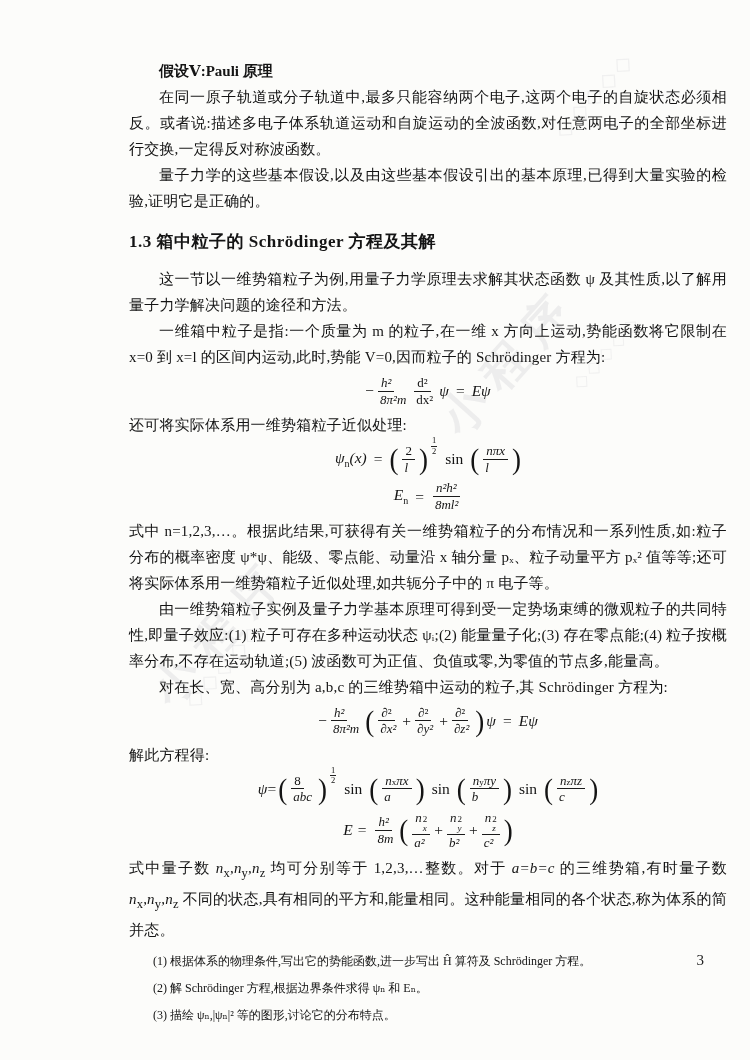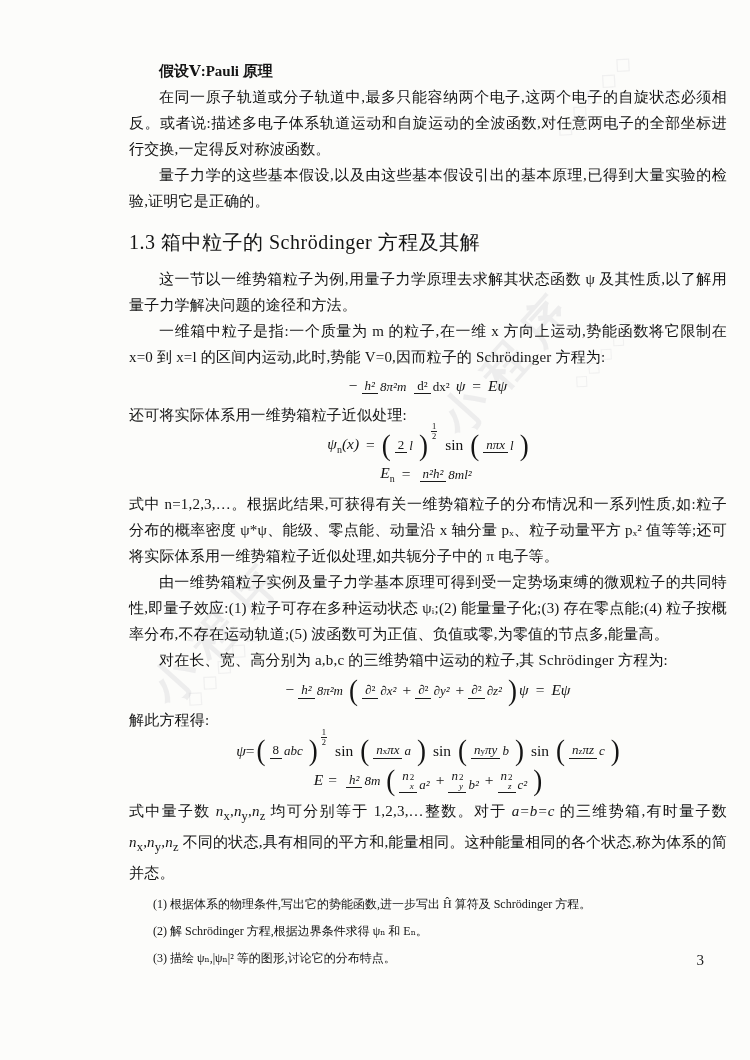--- a/index.html
+++ b/index.html
@@ -15,37 +15,37 @@
     position:absolute;left:129px;top:58px;width:598px;
   }
   .para{
     margin:0;font-size:15px;line-height:26px;
     text-align:justify;text-justify:inter-ideograph;
     letter-spacing:0.2px;
   }
   .indent{text-indent:2em;}
   .h-pauli{font-size:15px;font-weight:bold;line-height:26px;text-indent:2em;margin:0;}
   .h-section{
-    font-size:20px;font-weight:normal;line-height:28px;
+    font-size:17px;font-weight:bold;line-height:28px;
     margin:14px 0 10px 0;letter-spacing:0.5px;
   }
   .list-item{
     margin:0;padding-left:2em;font-size:12px;line-height:27px;text-align:justify;
   }
   
   .eq{
     display:flex;justify-content:center;align-items:center;
     font-size:15.5px;margin:5px 0;gap:2px;line-height:1;
   }
   .it{font-style:italic;}
   .tok{display:inline-block;white-space:pre;line-height:1.4;}
   .tok sub{font-size:10px;}
   .sp{margin:0 5px;}
   .frac{
-    display:inline-flex;flex-direction:row;align-items:flex-end;
+    display:inline-flex;flex-direction:column;align-items:flex-start;
     font-size:13px;line-height:1.2;margin:0 2px;
   }
   .frac .num{border-bottom:1px solid #1a1a1a;padding:0 3px;display:flex;align-items:baseline;}
   .frac .den{padding:0 2px;display:flex;align-items:baseline;}
   .frac sub{font-size:9px;}
   .bigp{font-size:27px;font-weight:400;line-height:0.9;transform:scaleY(1.08);display:inline-block;}
   .exp{
     display:inline-flex;flex-direction:column;align-items:center;
     font-size:8.5px;line-height:1.1;position:relative;top:-13px;margin:0 1px;
   }

